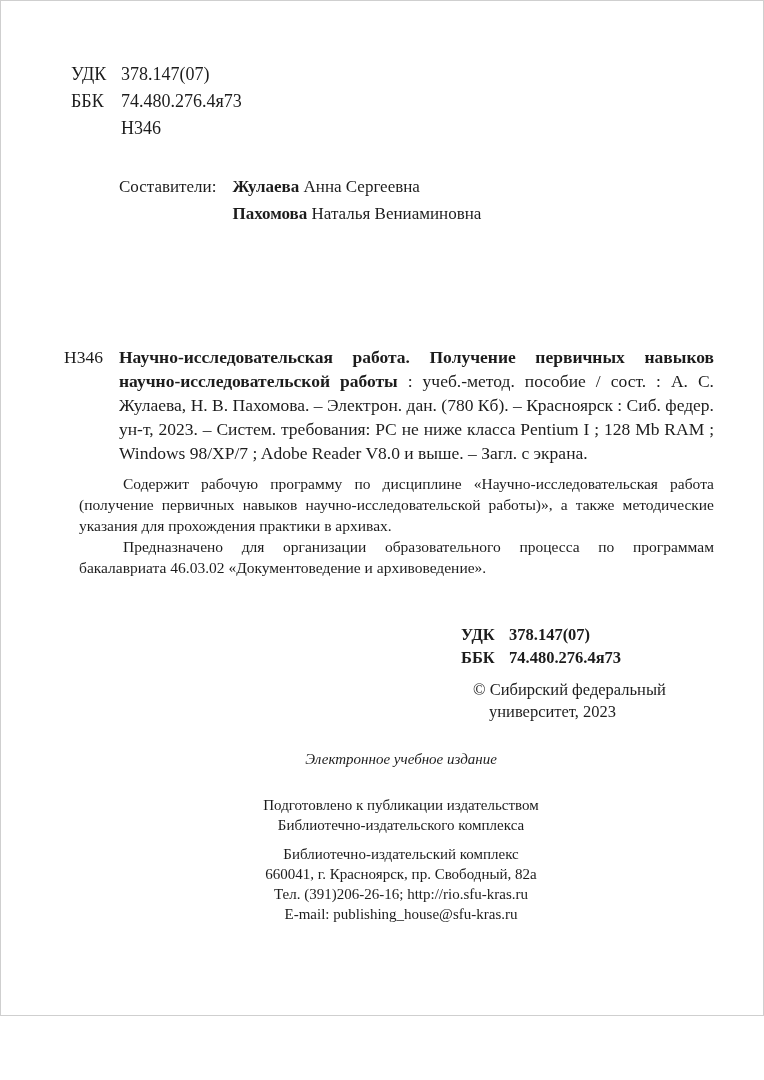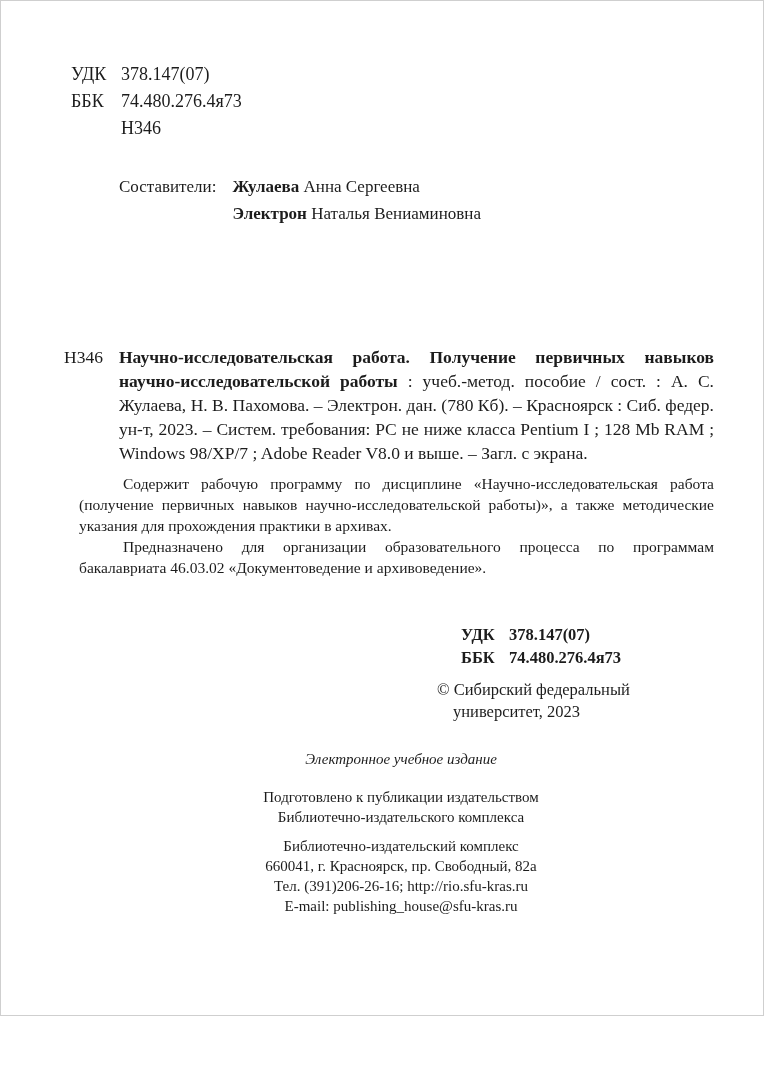--- a/index.html
+++ b/index.html
@@ -65,35 +65,35 @@
   .bottom-codes {
     position: absolute;
     left: 460px; top: 622px;
     font-size: 16.5px;
     line-height: 23px;
     font-weight: bold;
   }
   .bottom-codes .code-lbl { width: 48px; font-weight: bold; }
   .copyright {
     position: absolute;
-    left: 436px; top: 678px;
+    left: 472px; top: 678px;
     font-size: 16.5px;
     line-height: 22px;
   }
   .copyright .indent { padding-left: 16px; }
   
   .colophon {
     position: absolute;
     left: 63px; top: 748px;
     width: 674px;
     text-align: center;
     font-size: 15px;
     line-height: 20px;
   }
-  .colophon .edition { font-style: italic; margin-bottom: 18px; }
+  .colophon .edition { font-style: italic; margin-bottom: 26px; }
   .colophon .group { margin-bottom: 9px; }
   .colophon .group:last-child { margin-bottom: 0; }
   .colophon .group .line { white-space: nowrap; }
   .prepared { margin-top: 14px; }
 </style>
 </head>
 <body>
 
 <div class="page">
 
@@ -109,21 +109,21 @@
     <div class="code-line">
       <span class="code-lbl"></span>
       <span>Н346</span>
     </div>
   </div>
 
   <div class="compilers">
     <span class="lbl">Составители:</span>
     <span class="names">
       <span class="line"><b>Жулаева</b><span> Анна Сергеевна</span></span><br>
-      <span class="line"><b>Электрон</b><span> Наталья Вениаминовна</span></span>
+      <span class="line"><b>Пахомова</b><span> Наталья Вениаминовна</span></span>
     </span>
   </div>
 
   <div class="catalog">
     <span class="catalog-code">Н346</span>
     <p class="catalog-text"><b>Научно-исследовательская работа. Получение первичных навыков научно-исследовательской работы</b><span> : учеб.-метод. пособие / сост. : А. С. Жулаева, Н. В. Пахомова. – Электрон. дан. (780 Кб). – Красноярск : Сиб. федер. ун-т, 2023. – Систем. требования: PC не ниже класса Pentium I ; 128 Mb RAM ; Windows 98/XP/7 ; Adobe Reader V8.0 и выше. – Загл. с экрана.</span></p>
   </div>
 
   <div class="abstract">
     <p>Содержит рабочую программу по дисциплине «Научно-исследовательская работа (получение первичных навыков научно-исследовательской работы)», а также методические указания для прохождения практики в архивах.</p>

